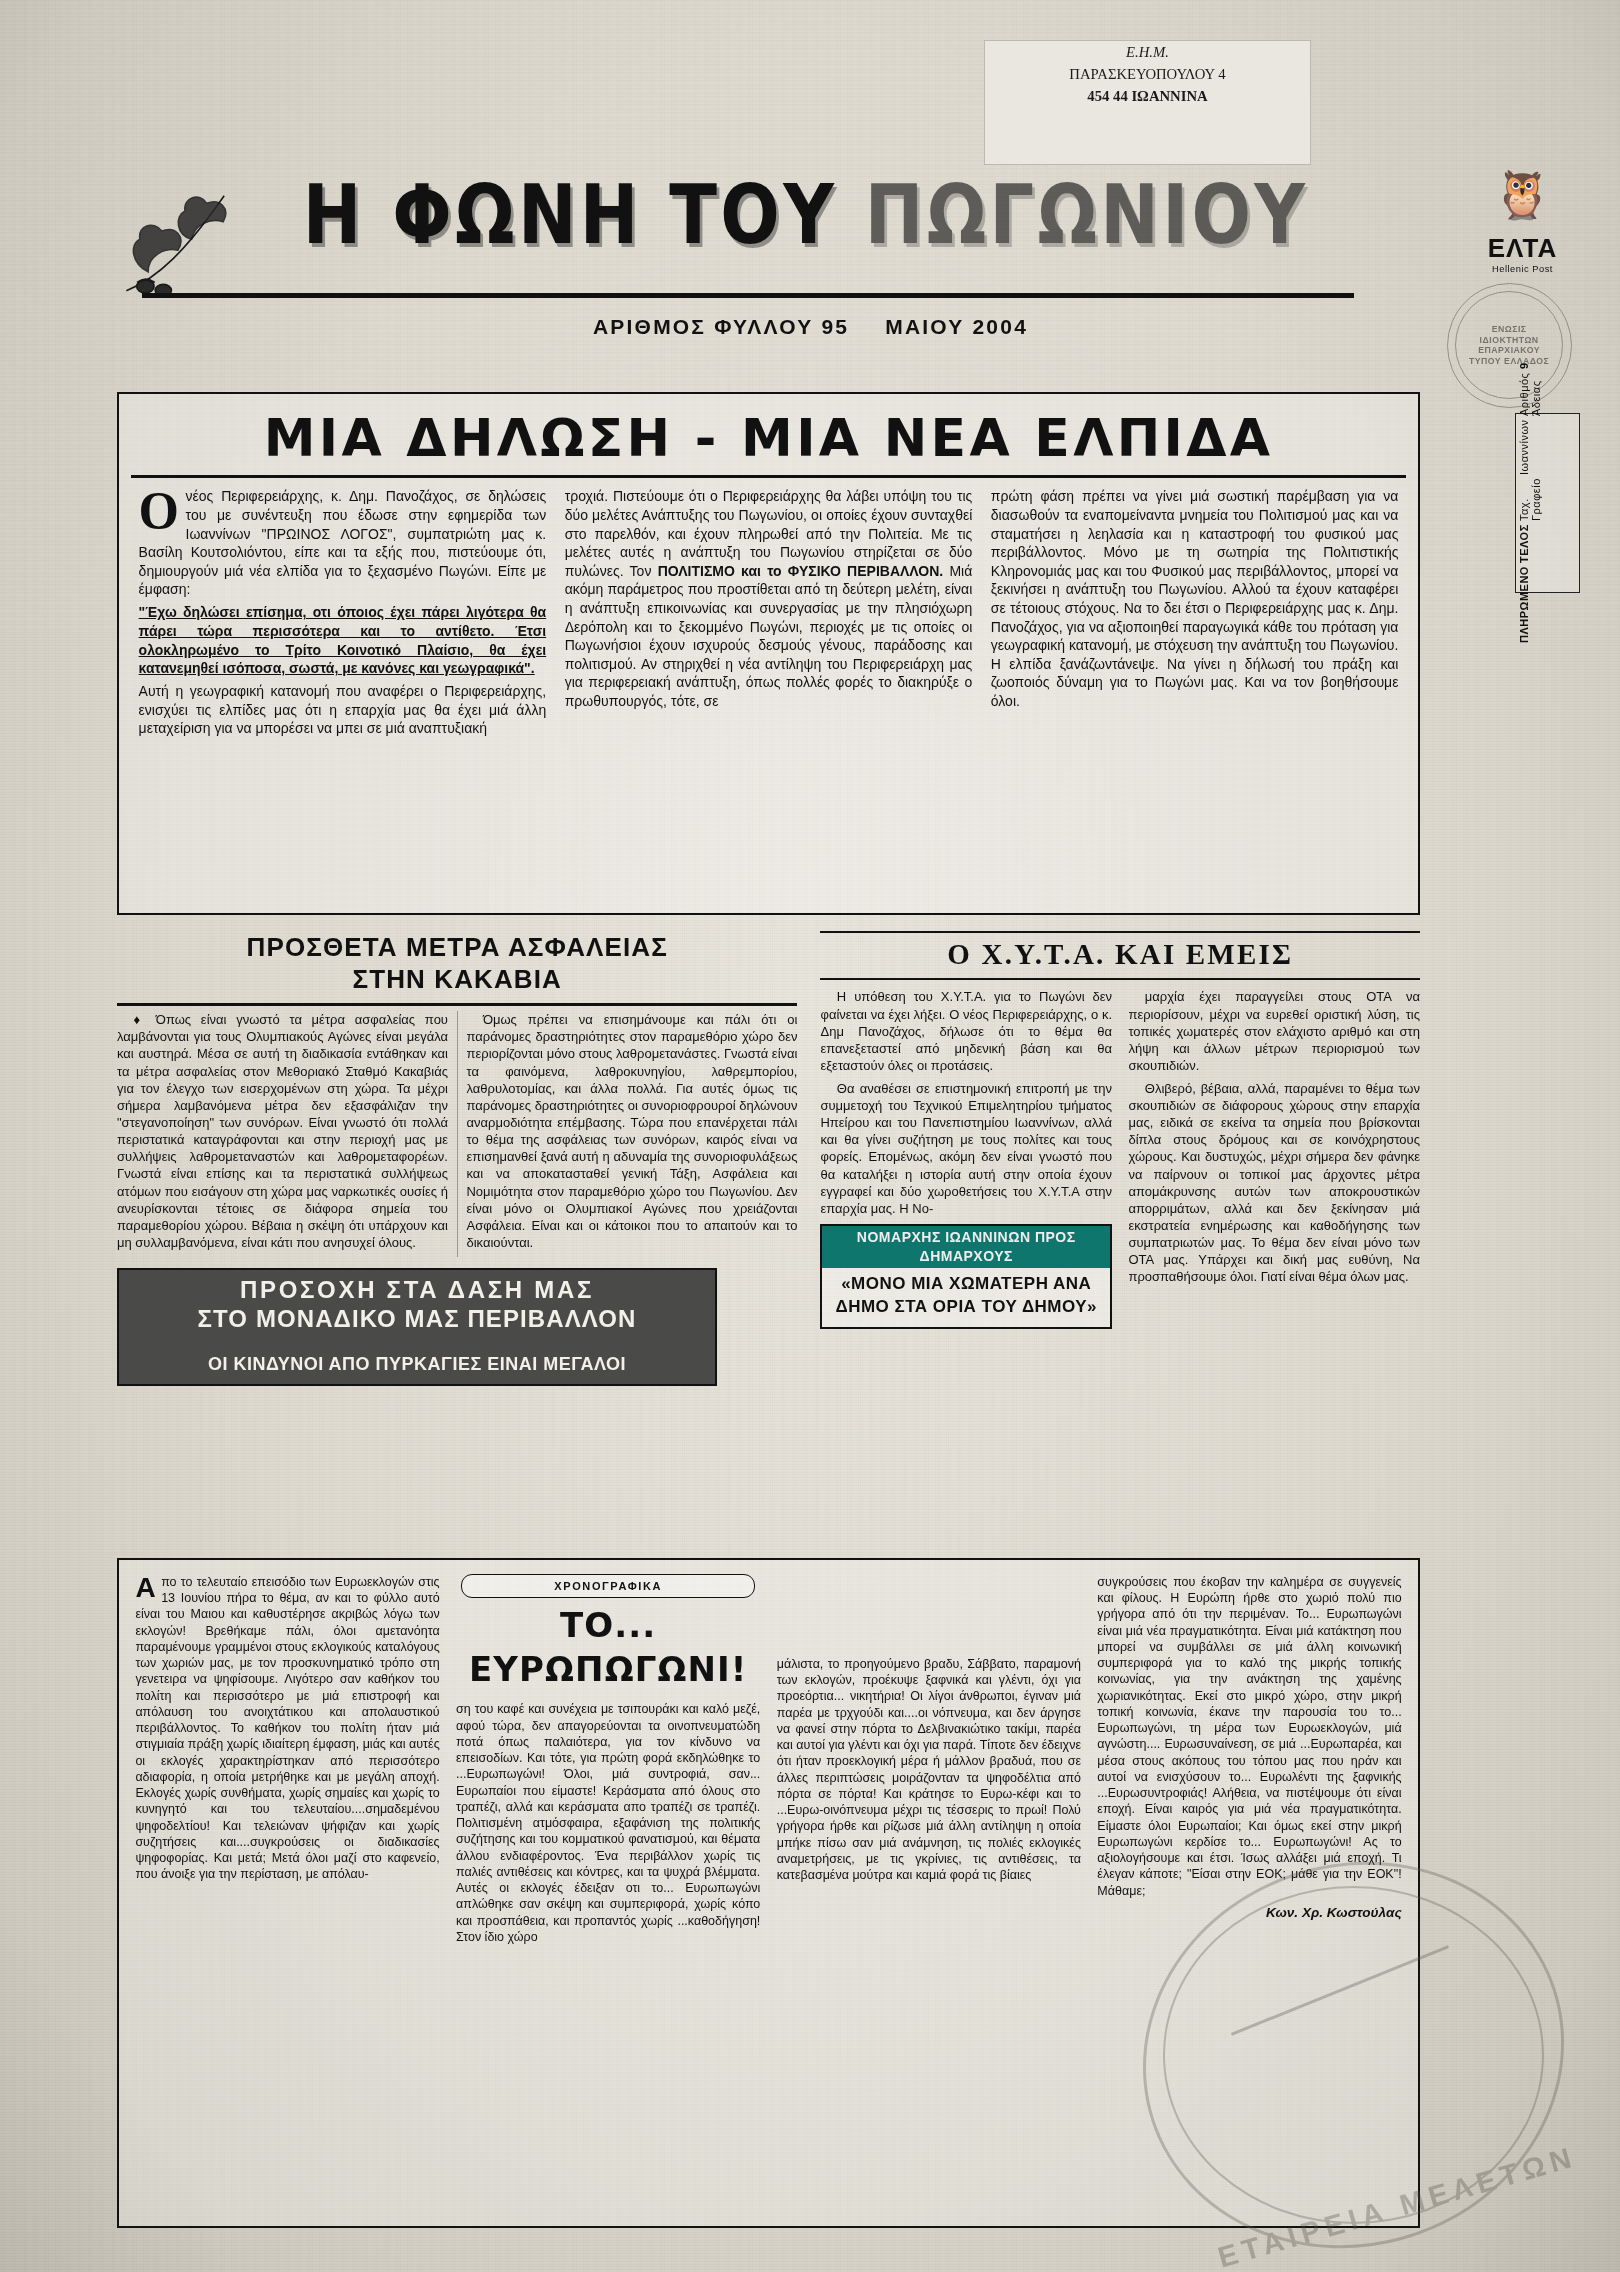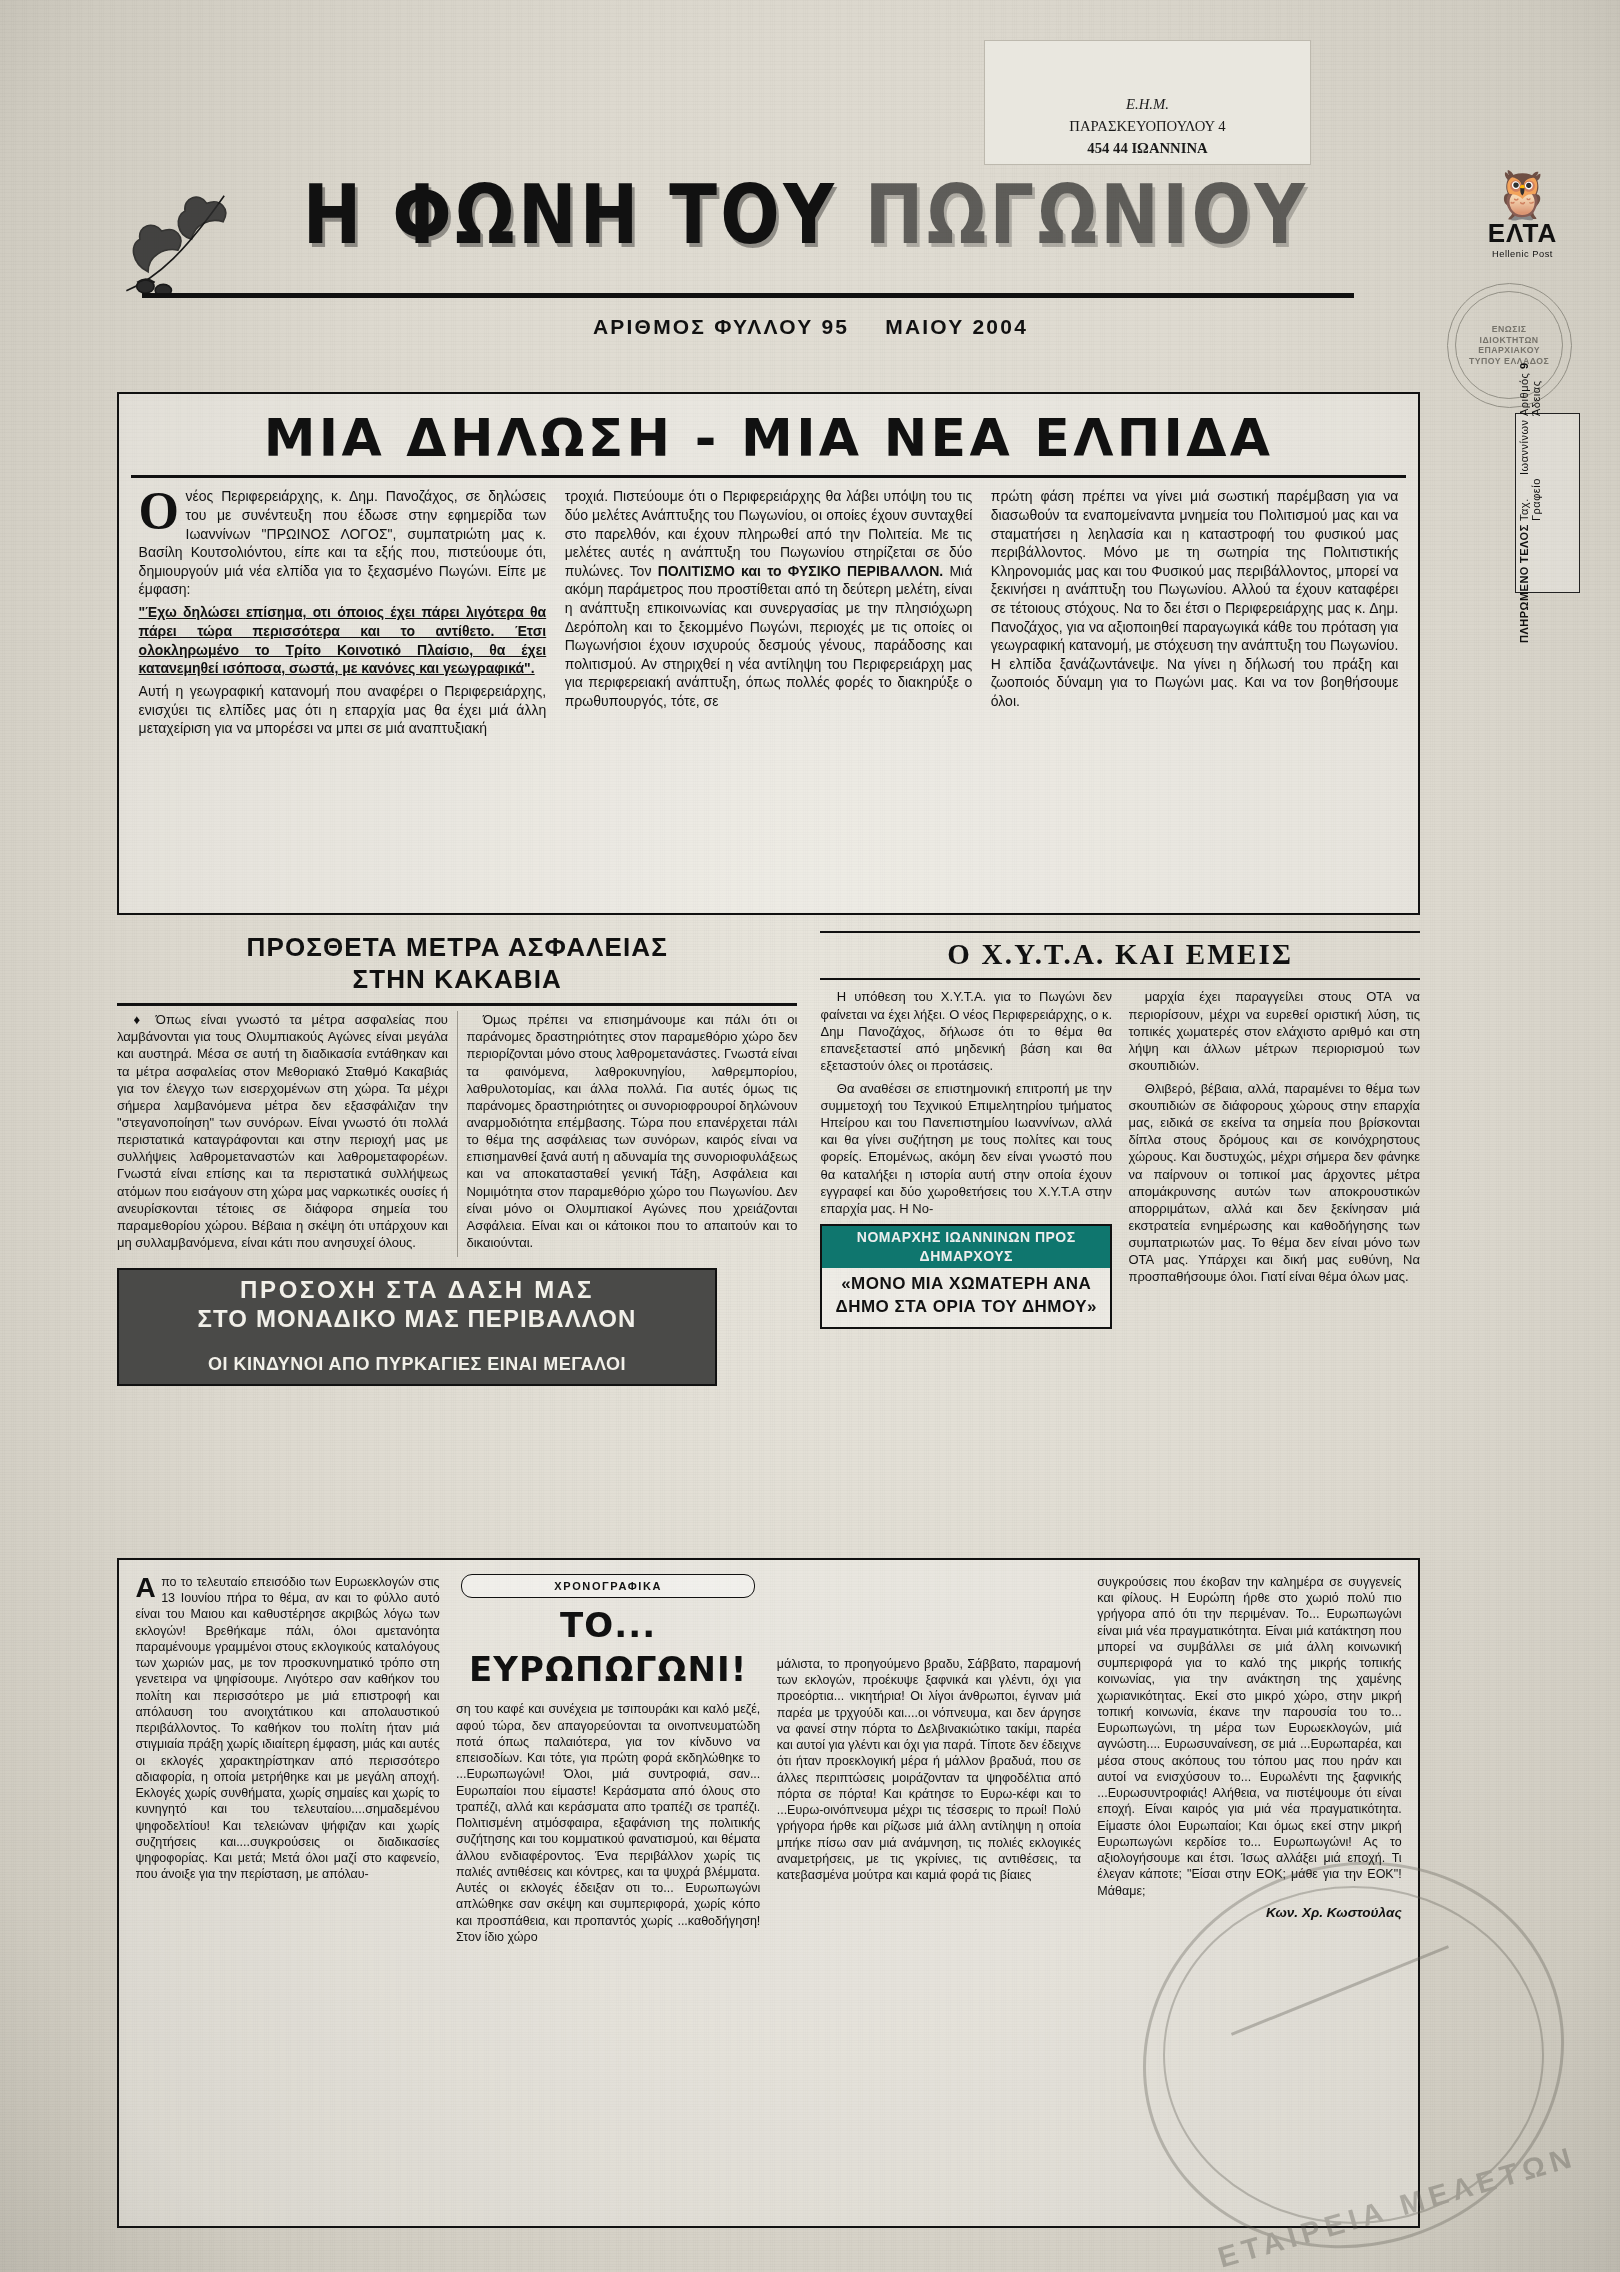--- a/index.html
+++ b/index.html
@@ -29,21 +29,21 @@
   .page {
     position:absolute;
     left:33px; top:9.8px; right:33px; bottom:11px;
   }
 
   
   .masthead { position:relative; height:338px; }
   .addr-label {
     position:absolute; left:951px; top:30px; width:327px; height:125px;
     background:#e9e7df; border:0.5px solid #bdb9ae;
-    text-align:center; padding-top:52px;
+    text-align:center; 
     font-size:14.7px; line-height:1.5; color:#1a1a1a;
     font-family:"Liberation Serif", serif;
   }
   .addr-label .l1 { font-style:italic; }
   .addr-label .l3 { font-weight:bold; }
 
   .oak {
     position:absolute; left:82px; top:164px; width:164px; height:125px;
   }
   .title-row { position:absolute; left:0; right:10px; top:164px; text-align:center; }
@@ -66,21 +66,21 @@
     position:absolute; left:0; right:0; top:305px; text-align:center;
     font-size:21px; letter-spacing:2.2px; color:#111; font-weight:bold;
     font-family:"Liberation Sans", sans-serif;
   }
   .issue-line span { margin:0 14px; }
 
   .elta {
     position:absolute; right:5.5px; top:164px; width:120px; text-align:center;
   }
   .elta .bird { font-size:47px; line-height:0.9; }
-  .elta .name { font-size:26px; font-weight:bold; letter-spacing:1.1px; margin-top:2px;}
+  .elta .name { font-size:26px; font-weight:bold; letter-spacing:1.1px; margin-top:17px;}
   .elta .sub { font-size:9.3px; letter-spacing:0.5px; }
 
   .stamp-round {
     position:absolute; right:16.4px; top:273px; width:125px; height:125px;
     border-radius:50%; border:1.6px solid #7c7a70; color:#55534c;
     opacity:0.75;
   }
   .stamp-round .inner {
     position:absolute; inset:7.6px; border-radius:50%; border:1.1px solid #7c7a70;
   }

